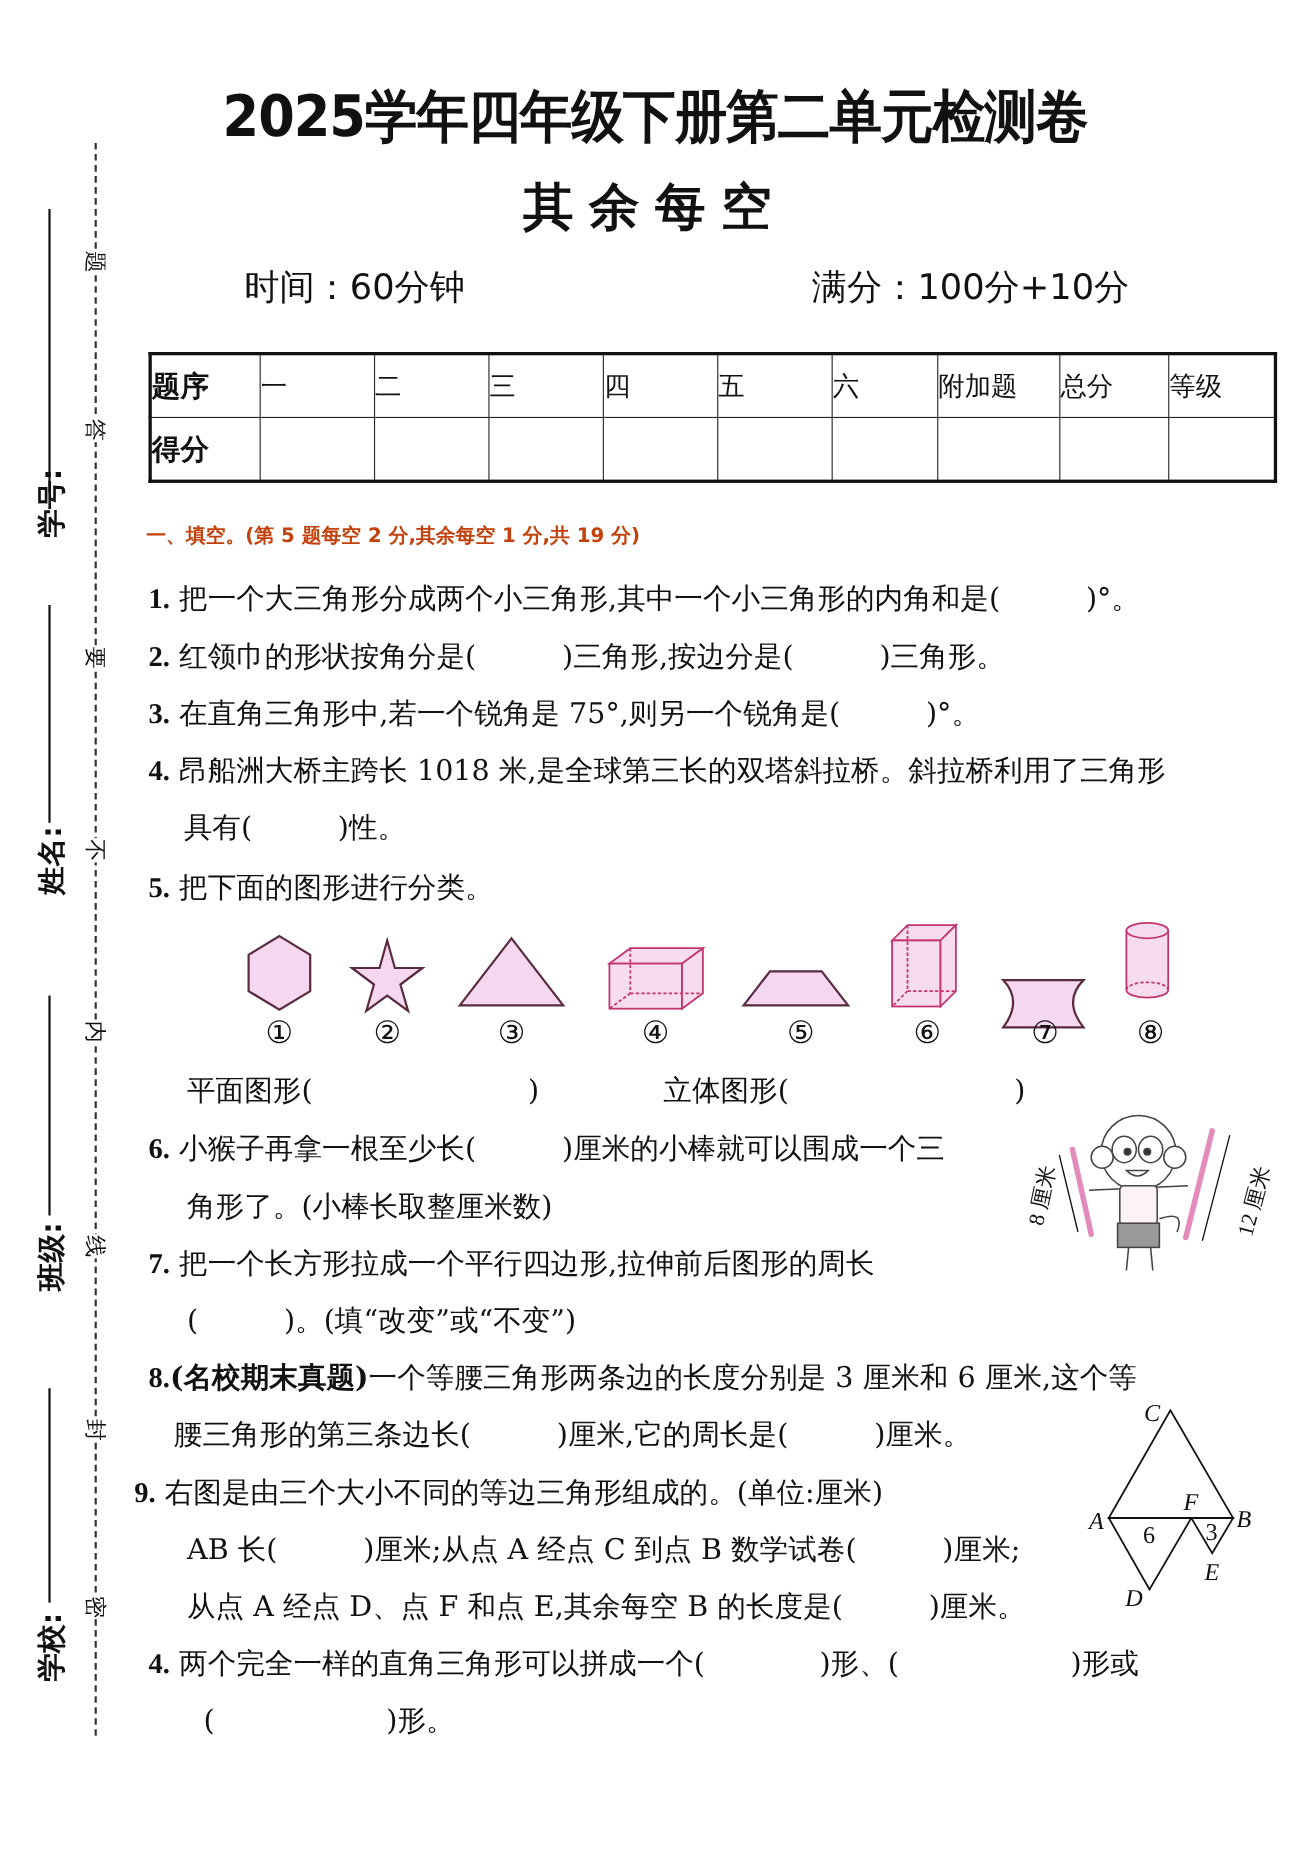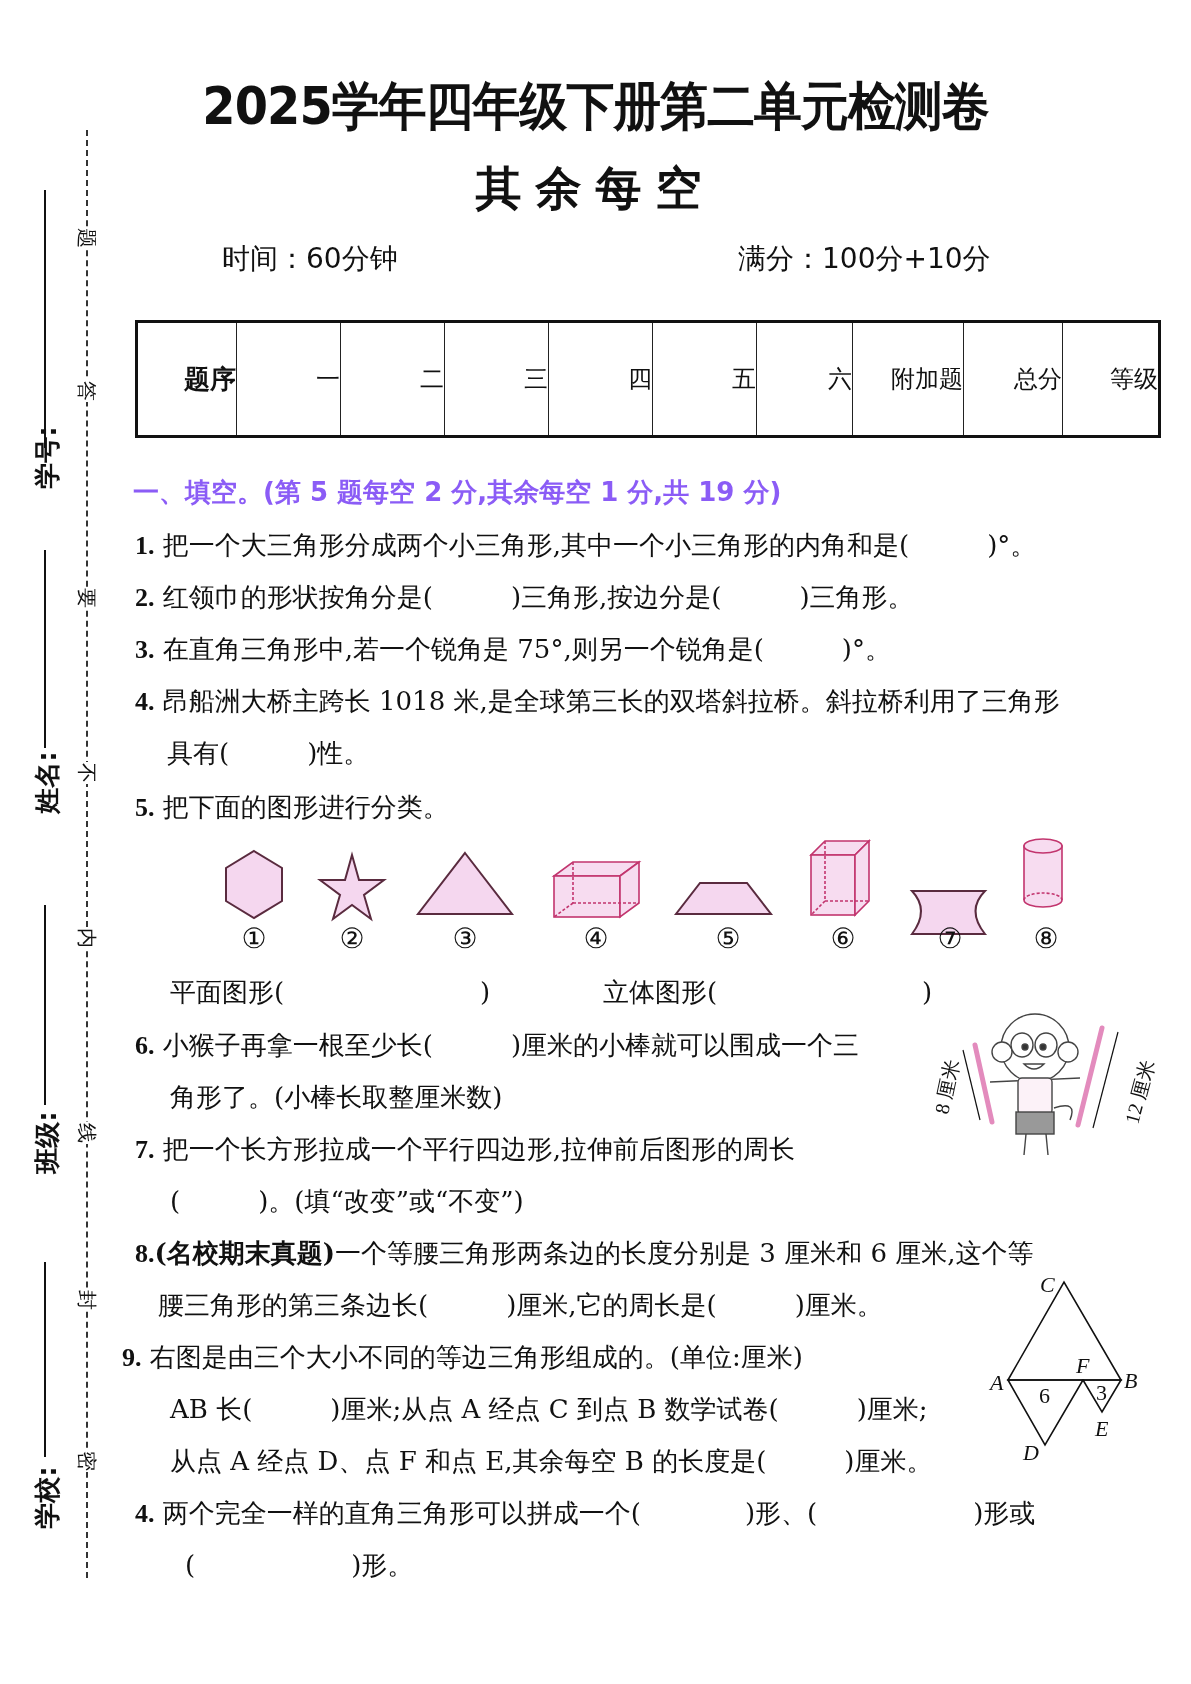--- a/index.html
+++ b/index.html
@@ -3,27 +3,27 @@
 <meta charset="utf-8">
 <style>
   html,body{margin:0;padding:0;background:#fff;}
   body{width:1191px;height:1684px;position:relative;overflow:hidden;color:#111;
        font-family:"DejaVu Serif","Liberation Serif",serif;}
   .abs{position:absolute;}
   .title{left:0;width:1191px;top:72px;text-align:center;font-family:"DejaVu Sans","Liberation Sans",sans-serif;
          font-size:52px;font-weight:bold;letter-spacing:-1px;transform:scaleX(0.92);}
   .subtitle{left:0;width:1191px;top:158px;text-align:center;font-family:"DejaVu Sans","Liberation Sans",sans-serif;
          font-size:46px;font-weight:bold;letter-spacing:14px;}
-  .meta{top:240px;font-family:"DejaVu Sans","Liberation Sans",sans-serif;font-size:28px;}
+  .meta{top:240px;font-family:"DejaVu Sans","Liberation Sans",sans-serif;font-size:32px;}
   table.score{position:absolute;left:135px;top:320px;width:1026px;height:118px;border-collapse:collapse;
          border:3px solid #111;font-family:"DejaVu Sans","Liberation Sans",sans-serif;}
-  table.score td{border:1.5px solid #222;text-align:right;font-size:24px;padding:0;margin-left:46px;}
+  table.score td{border:1.5px solid #222;text-align:left;font-size:24px;padding:0;margin-left:46px;}
   table.score tr{height:58px;}
   table.score td.rowhead{font-size:26px;font-weight:bold;width:98px;}
-  .section{left:133px;top:475px;font-family:"DejaVu Sans","Liberation Sans",sans-serif;font-size:26px;color:#8b5cf6;font-weight:bold;}
+  .section{left:133px;top:475px;font-family:"DejaVu Sans","Liberation Sans",sans-serif;font-size:18px;color:#c2410c;font-weight:bold;}
   .q{font-size:26px;white-space:nowrap;line-height:34px;text-align:right;}
   .qn{font-weight:bold;font-family:"Liberation Serif","DejaVu Serif",serif;}
   .margin-line{position:absolute;left:86px;top:130px;height:1448px;border-left:2px dashed #333;}
   .margin-char{position:absolute;left:76px;width:22px;height:26px;background:#fff;font-size:20px;
          text-align:center;line-height:26px;transform:rotate(90deg);font-family:"DejaVu Sans","Liberation Sans",sans-serif;}
   .field-label{position:absolute;left:12px;font-size:26px;font-weight:bold;transform:rotate(-90deg);transform-origin:center;
          font-family:"DejaVu Sans","Liberation Sans",sans-serif;width:70px;text-align:center;}
   .field-line{position:absolute;left:44px;width:0;border-left:2px solid #111;}
   .shape-label{position:absolute;font-size:28px;text-align:center;width:50px;}
   svg{position:absolute;overflow:visible;}
@@ -61,20 +61,32 @@
     <td class="rowhead">题序</td>
     <td style="width:103px">一</td>
     <td style="width:103px">二</td>
     <td style="width:103px">三</td>
     <td style="width:103px">四</td>
     <td style="width:103px">五</td>
     <td style="width:95px">六</td>
     <td style="width:110px">附加题</td>
     <td style="width:98px">总分</td>
     <td>等级</td>
+  </tr>
+  <tr>
+    <td class="rowhead">得分</td>
+    <td></td>
+    <td></td>
+    <td></td>
+    <td></td>
+    <td></td>
+    <td></td>
+    <td></td>
+    <td></td>
+    <td></td>
   </tr>
 </tbody>
   </table>
 
 <div class="abs section">一、填空。(第 5 题每空 2 分,其余每空 1 分,共 19 分)</div>
 
 <div class="abs q" style="left:135px;top:528px">
   <span class="qn">1.</span>
   <span>把一个大三角形分成两个小三角形,其中一个小三角形的内角和是(　　　)°。</span>
 </div>

